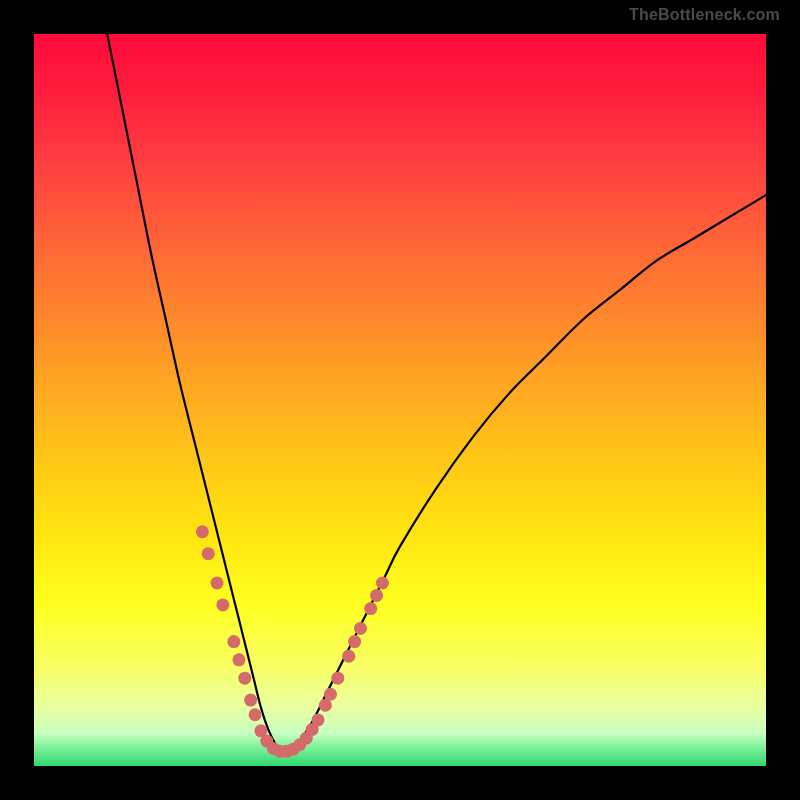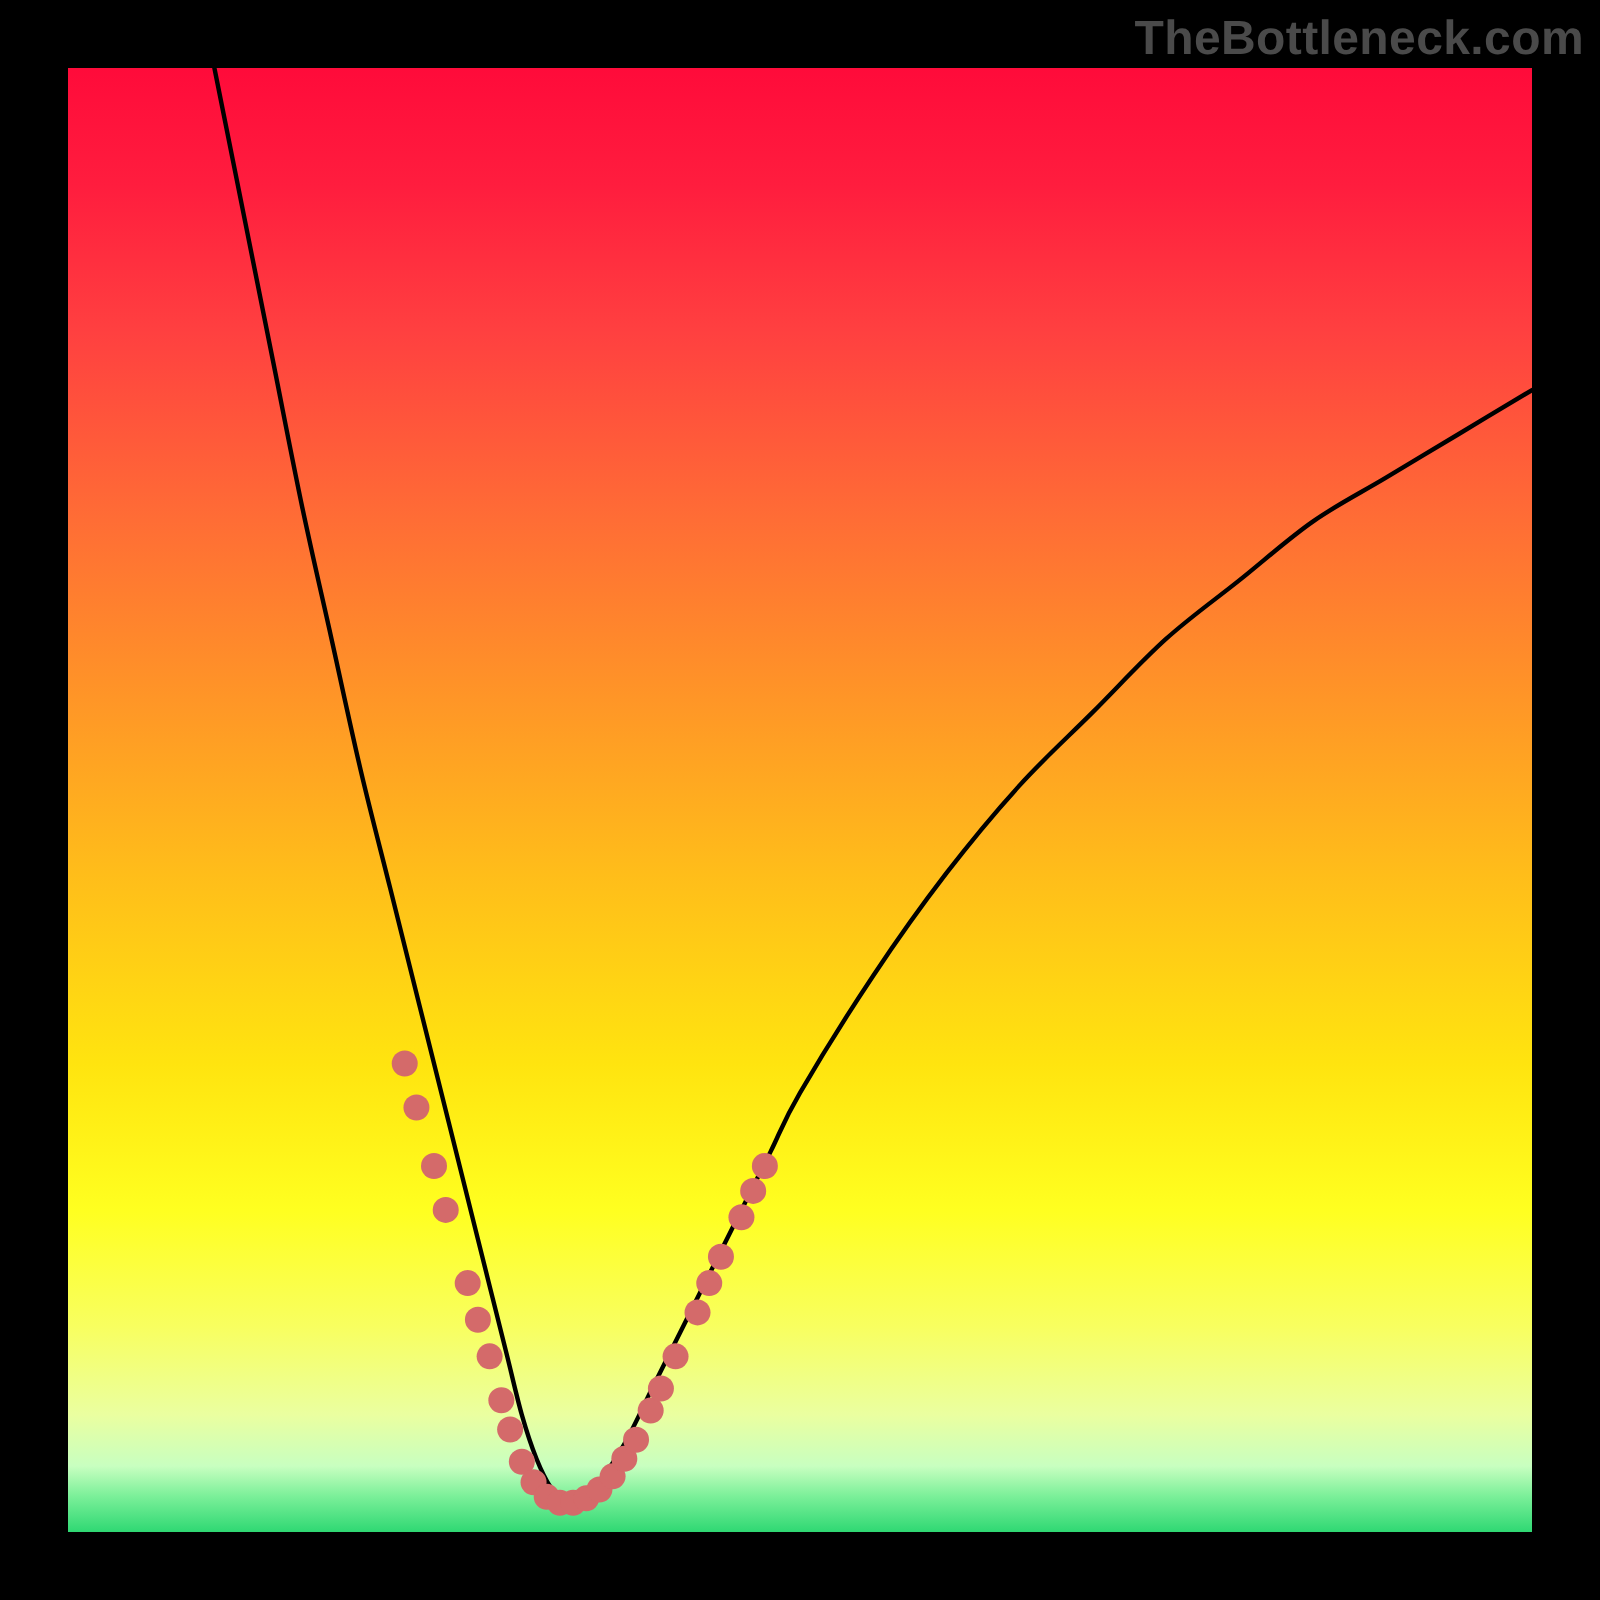--- a/index.html
+++ b/index.html
@@ -22,23 +22,23 @@
   .plot {
     position: absolute;
     left: 34px;
     top: 34px;
     width: 732px;
     height: 732px;
   }
   .watermark {
     position: absolute;
     top: 6px;
-    right: 8px;
+    right: 20px;
     color: #4a4a4a;
-    font-size: 24px;
+    font-size: 16px;
     font-weight: 600;
     letter-spacing: 0.2px;
     user-select: none;
   }
   svg { display: block; }
 </style>
 </head>
 <body>
 
 <div class="frame">

